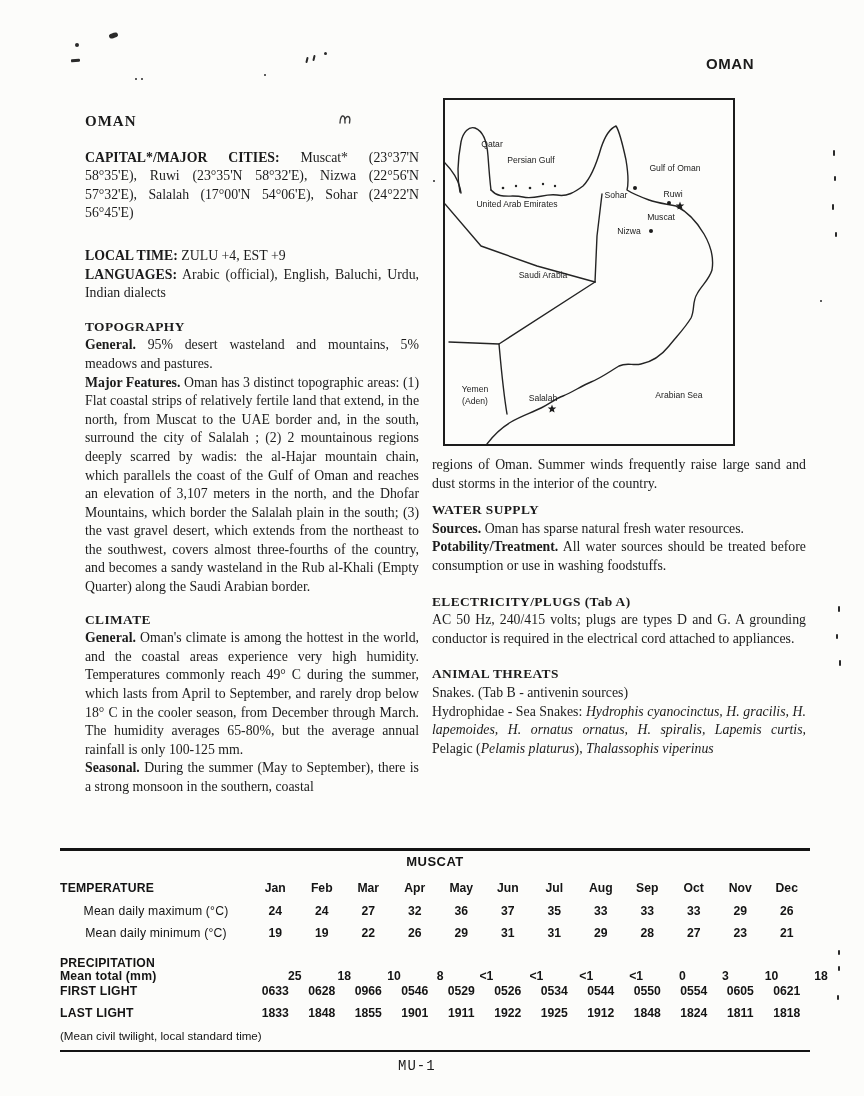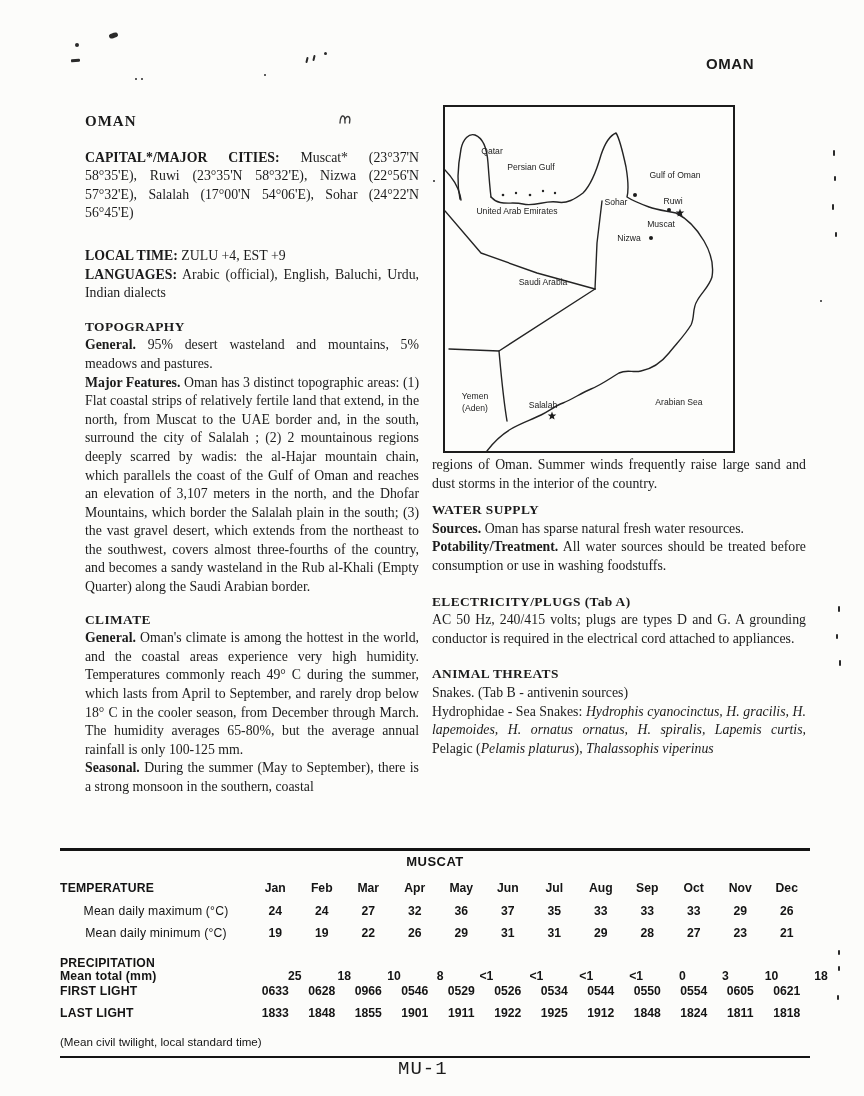--- a/index.html
+++ b/index.html
@@ -17,21 +17,21 @@
   .mb-sec{margin-bottom:18px;}
   .lead{font-weight:bold;}
   .sec-head{font-weight:bold;font-size:13.4px;letter-spacing:0.4px;text-align:left;}
   .it{font-style:italic;}
   .corner-oman{
     position:absolute;left:706px;top:55px;
     font-family:"Liberation Sans",sans-serif;font-weight:bold;font-size:15px;letter-spacing:0.6px;
   }
   
   .map-frame{
-    position:absolute;left:443px;top:105px;width:292px;height:348px;
+    position:absolute;left:443px;top:98px;width:292px;height:348px;
     border:2px solid #1c1c1c;background:#fdfdfb;box-sizing:border-box;
   }
   .map-frame svg{display:block;width:100%;height:100%;}
   .map-frame text{
     font-family:"Liberation Sans",sans-serif;font-size:8.6px;fill:#1c1c1c;text-anchor:middle;
   }
   .geo{fill:none;stroke:#242424;stroke-width:1.4;stroke-linejoin:round;stroke-linecap:round;}
   .isl{fill:#242424;}
   
   .table-wrap{
@@ -42,25 +42,25 @@
   .rule-bottom{border-top:2.5px solid #141414;margin-top:8px;}
   .t-title{text-align:center;font-weight:bold;font-size:13px;margin-top:3px;letter-spacing:0.5px;}
   .tgrid{margin-top:12px;}
   .trow{display:grid;grid-template-columns:192px repeat(12,1fr);align-items:baseline;height:22.5px;}
   .trow.tall{height:34px;align-items:end;padding-bottom:1px;gap:36px;}
   .tlabel{font-size:12.2px;font-weight:bold;letter-spacing:0.2px;}
   .trow.lab-norm .tlabel{font-weight:normal;text-align:center;}
   .tlabel div{line-height:13px;}
   .tcell{text-align:center;font-size:12.2px;font-weight:bold;}
   .trow.thead .tcell{font-weight:bold;}
-  .t-foot{font-size:11.6px;margin-top:6px;}
+  .t-foot{font-size:11.6px;}
   
   .footer{
     position:absolute;left:398px;top:1058px;
-    font-family:"Liberation Mono",monospace;font-size:19px;letter-spacing:1px;
+    font-family:"Liberation Mono",monospace;font-size:14px;letter-spacing:1px;
   }
   
   .spk{position:absolute;background:#2a2a2a;border-radius:50%;}
   .bar{position:absolute;background:#2a2a2a;border-radius:1px;}
   .squiggle{position:absolute;}
 </style>
 </head>
 <body>
 
 <div class="page">

